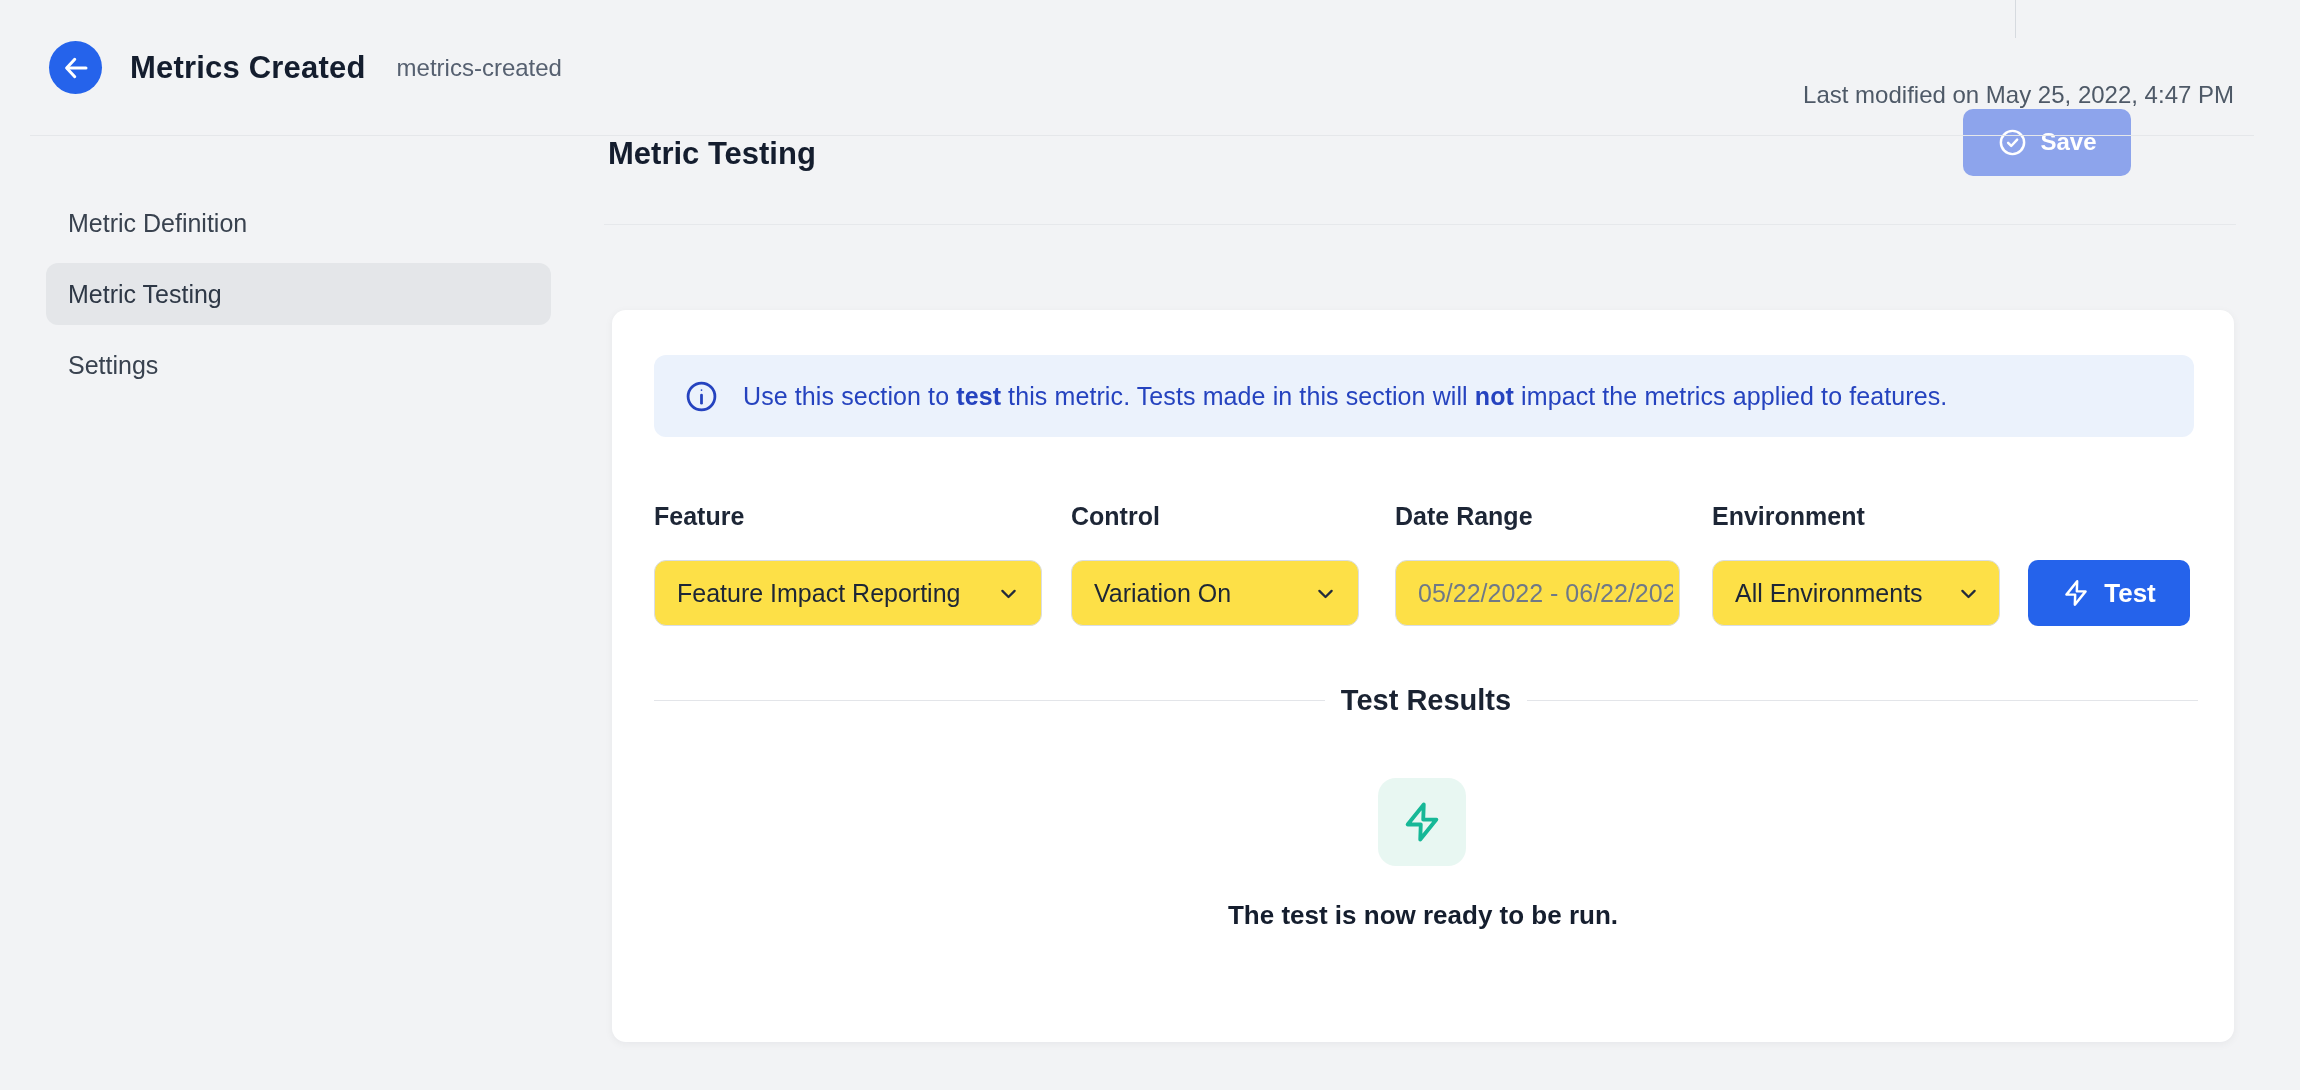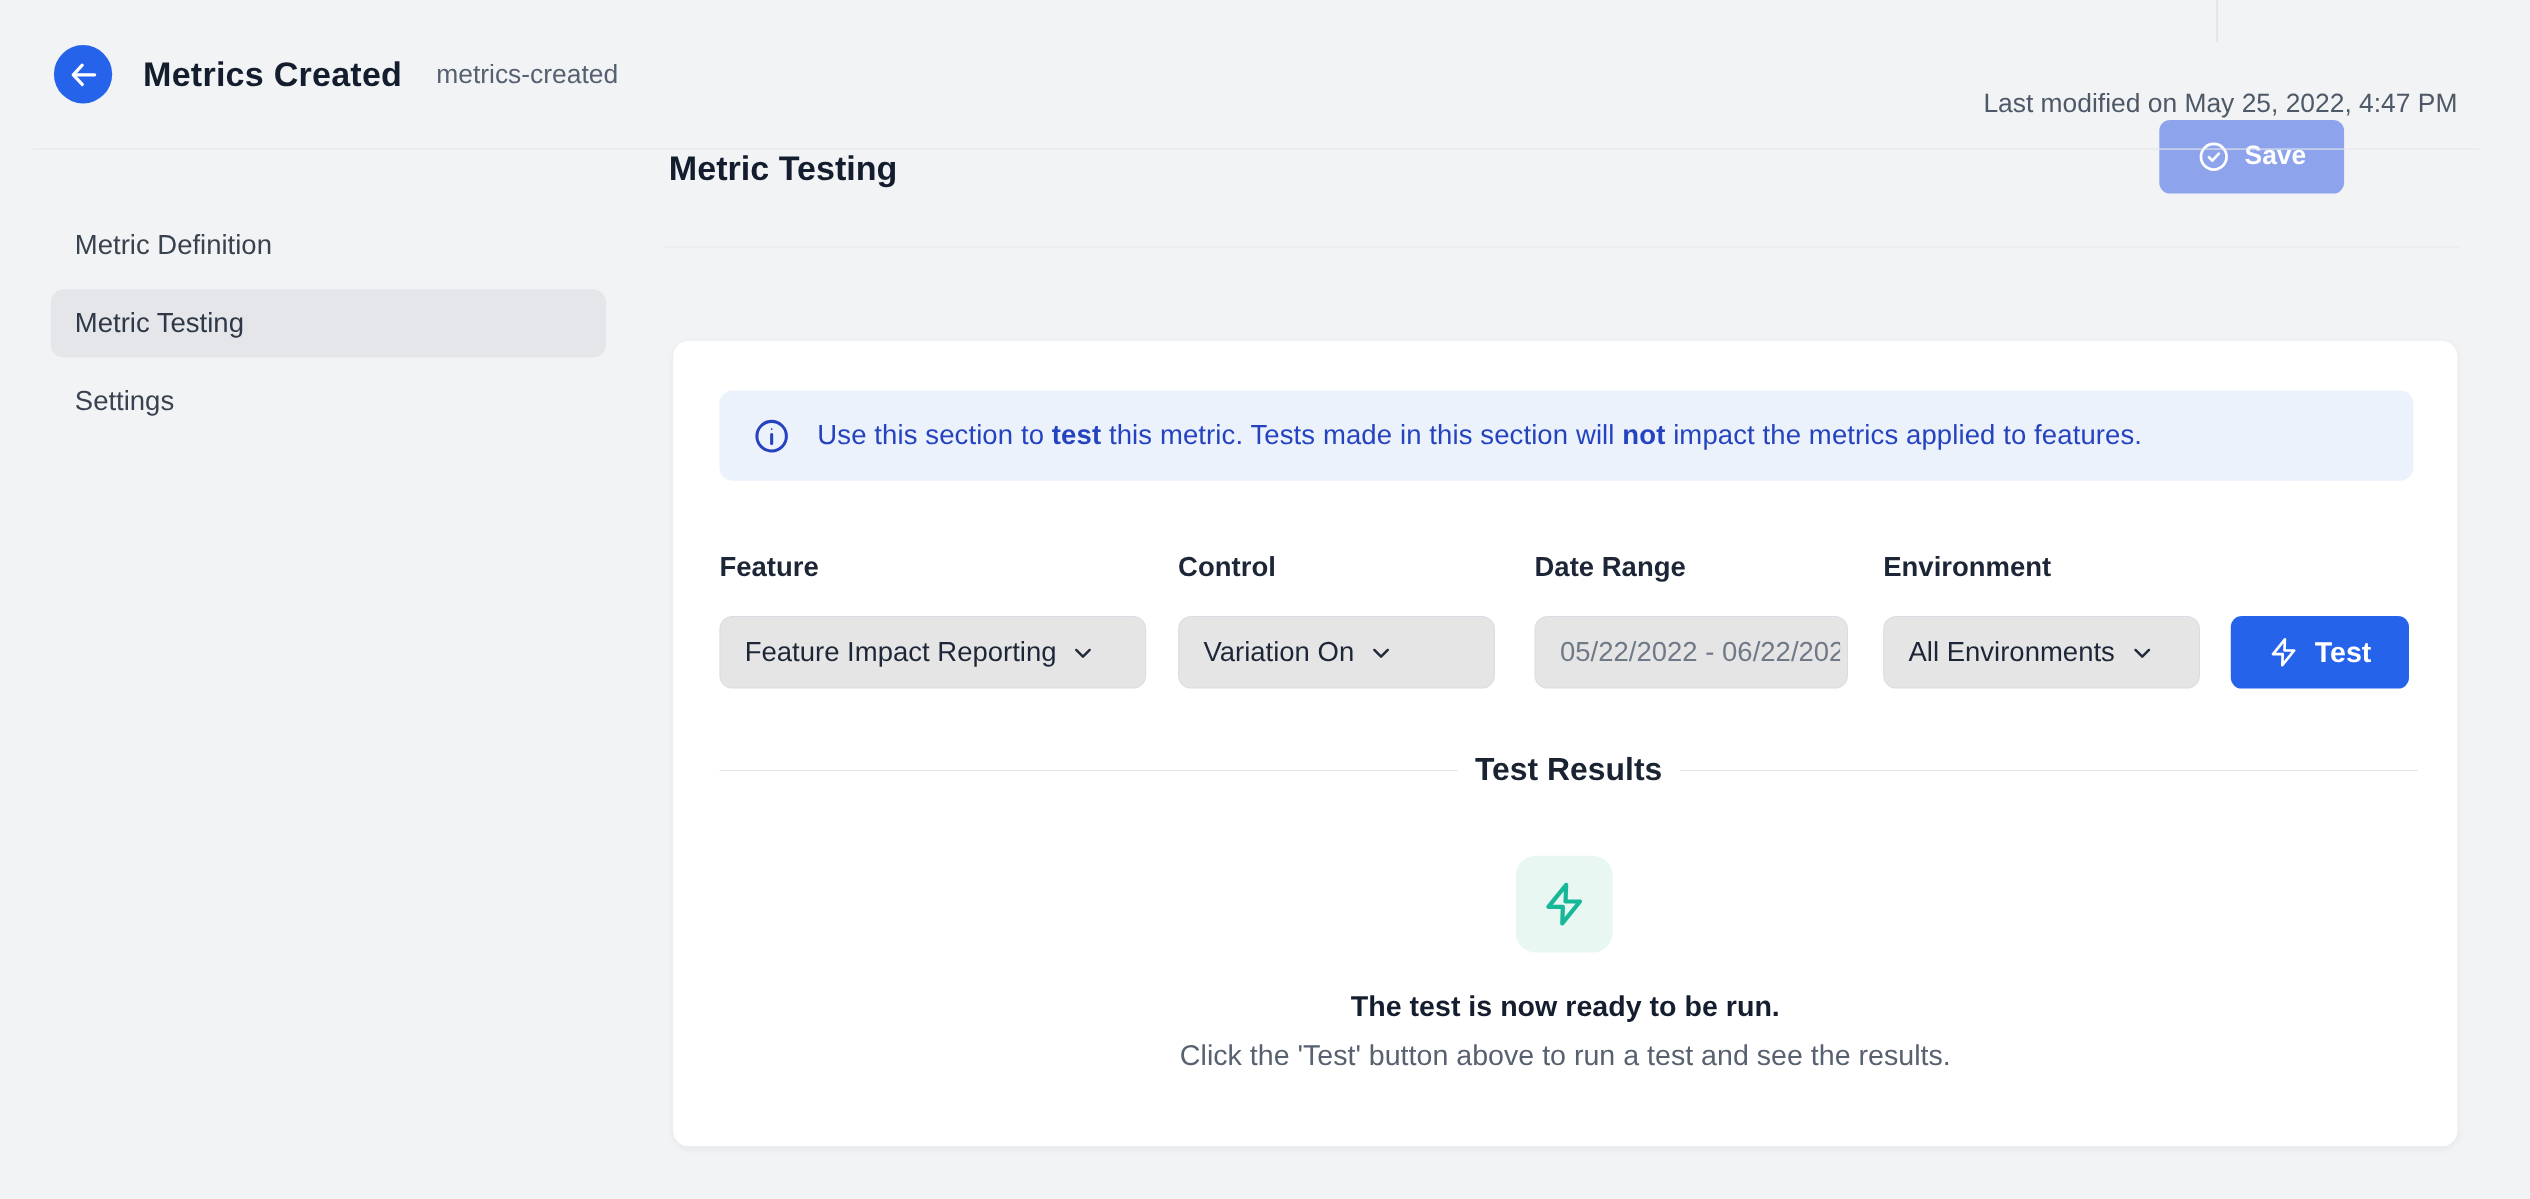--- a/index.html
+++ b/index.html
@@ -43,23 +43,23 @@
   .card{ position:absolute; left:612px; top:310px; width:1622px; height:732px;
          background:#FFFFFF; border-radius:14px; box-shadow:0 2px 8px rgba(16,24,40,.05); }
 
   .info-banner{ position:absolute; left:42px; top:45px; width:1540px; height:82px;
                 background:#EBF2FC; border-radius:12px;
                 display:flex; align-items:center; padding:0 30px; gap:24px; }
   .info-banner .txt{ font-size:25px; font-weight:500; color:#2543BF; letter-spacing:.1px; }
   .info-banner .txt b{ font-weight:700; }
 
   .field-label{ position:absolute; top:192px; font-size:25px; font-weight:600; color:#1D2636; }
-  .field{ position:absolute; top:250px; height:66px; background:#e5e5e5;
+  .field{ position:absolute; top:250px; height:66px; background:#fde047;
           border:1.5px solid #D9DDE3; border-radius:12px;
-          display:flex; align-items:center; 
+          display:flex; align-items:center; justify-content:space-between;
           padding:0 22px 0 22px; font-size:25px; font-weight:500; color:#1D2636; cursor:pointer; }
   .field .chev{ flex:none; margin-left:14px; }
   .date-input{ border:none; outline:none; background:transparent; width:100%; height:100%;
                font-family:inherit; font-size:25px; color:#6F7987; white-space:nowrap; overflow:hidden; }
   .test-btn{ position:absolute; top:250px; left:1416px; width:162px; height:66px;
              background:#2563EB; border:none; border-radius:10px; cursor:pointer;
              display:flex; align-items:center; justify-content:center; gap:14px;
              color:#FFFFFF; font-size:26px; font-weight:600; font-family:inherit; }
 
   .results-divider{ position:absolute; left:42px; top:372px; width:1544px; height:36px;
@@ -194,15 +194,14 @@
   </div>
 
   <div class="empty-icon-box">
     <span>
       <svg width="42" height="42" viewBox="0 0 24 24" fill="none" stroke="#16B897" stroke-width="2.2" stroke-linecap="round" stroke-linejoin="round">
         <polygon points="13 2 3.8 13.4 11.3 13.4 11 22 20.2 10.6 12.7 10.6 13 2"></polygon>
       </svg>
     </span>
   </div>
   <div class="empty-title">The test is now ready to be run.</div>
-  <div class="empty-sub">Click the 'Test' button above to run a test and see the results.</div>
 
 </div>
 
 </body></html>

